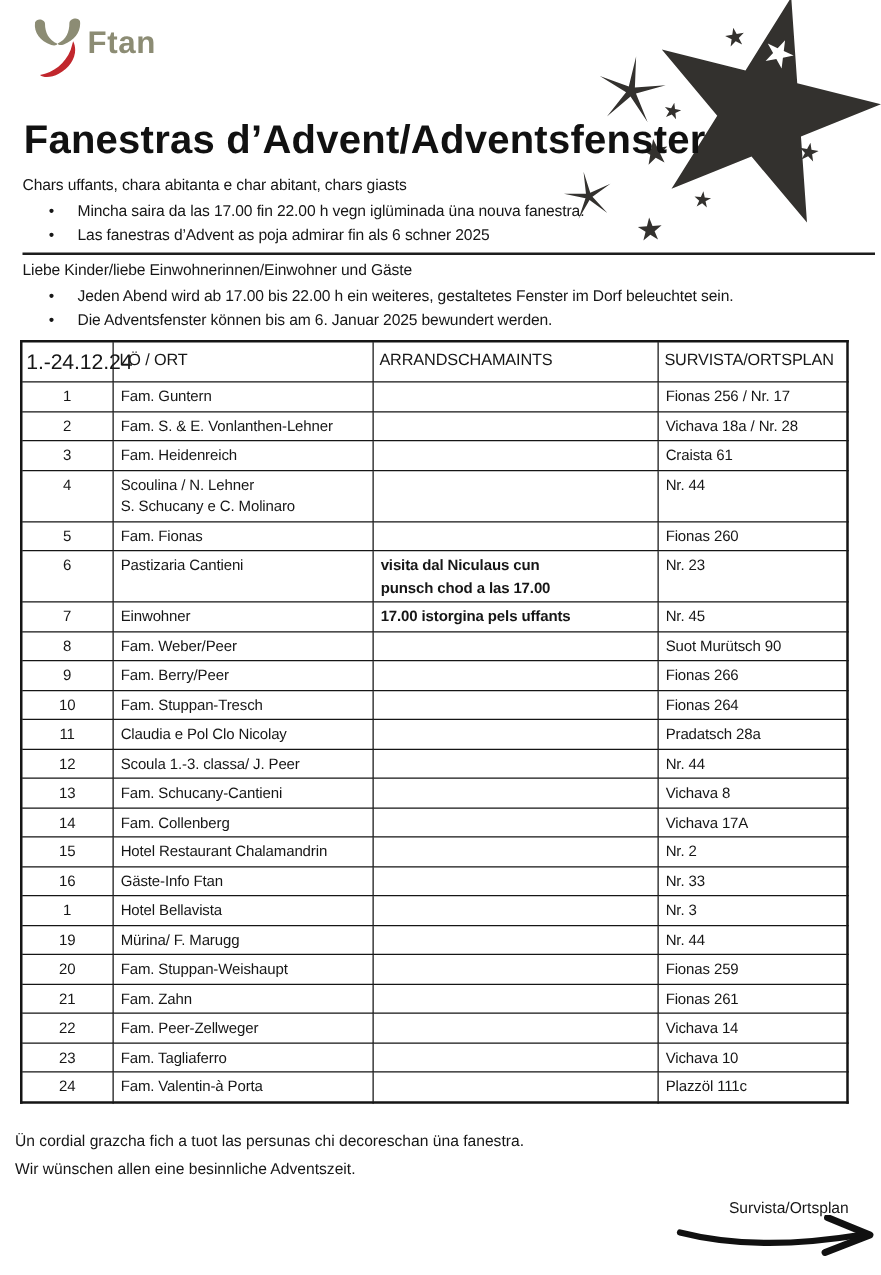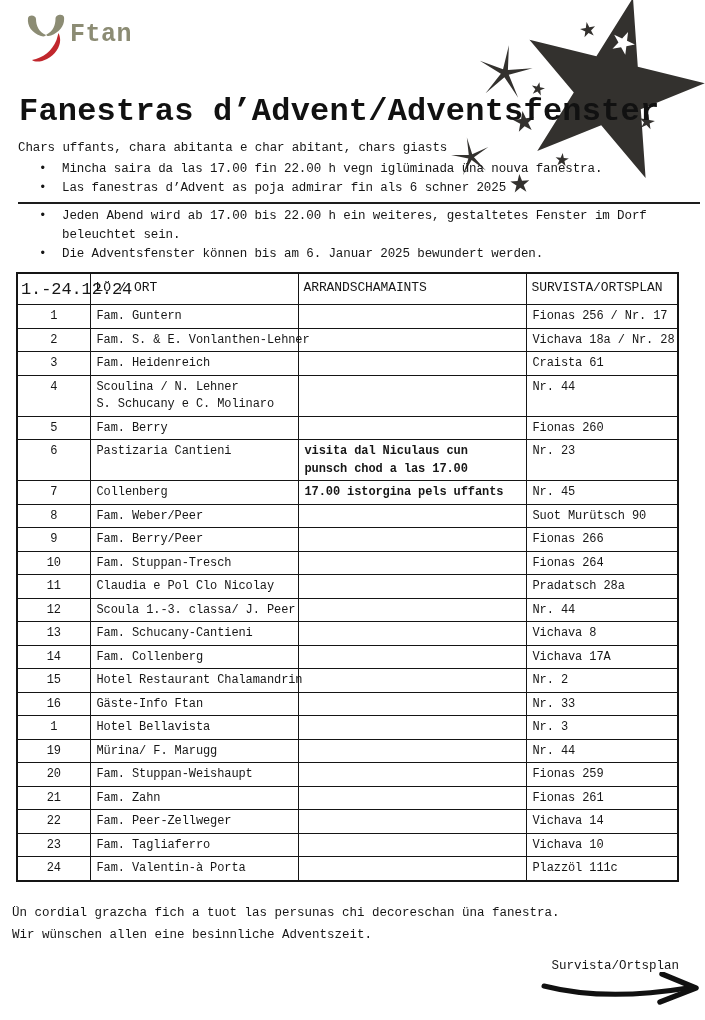--- a/index.html
+++ b/index.html
@@ -1,17 +1,17 @@
 <!DOCTYPE html>
 <html><head>
 <meta charset="utf-8">
 <style>
   html,body{margin:0;padding:0;background:#fff;}
   .page{position:relative;width:705px;height:1020px;background:#ffffff;overflow:hidden;
-        font-family:Liberation Mono, monospace;color:#161616;}
+        font-family:Liberation Sans, sans-serif;color:#161616;}
 
   
   .logo{position:absolute;left:27px;top:14px;display:flex;align-items:flex-start;}
   .logo svg{width:38px;height:48px;display:block;}
   .logo-text{font-size:25px;font-weight:700;color:#8c8c74;margin:6px 0 0 5px;letter-spacing:.5px;}
 
   
   .stars{position:absolute;left:425px;top:0;width:280px;height:215px;}
 
   
@@ -75,20 +75,21 @@
 
   <h1 class="title">Fanestras d’Advent/Adventsfenster</h1>
 
   <div class="intro">
     <p class="greet">Chars uffants, chara abitanta e char abitant, chars giasts</p>
     <ul class="blist">
       <li>Mincha saira da las 17.00 fin 22.00 h vegn iglüminada üna nouva fanestra.</li>
       <li>Las fanestras d’Advent as poja admirar fin als 6 schner 2025</li>
     </ul>
     <hr class="divider">
+    <p class="greet">Liebe Kinder/liebe Einwohnerinnen/Einwohner und Gäste</p>
     <ul class="blist">
       <li>Jeden Abend wird ab 17.00 bis 22.00 h ein weiteres, gestaltetes Fenster im Dorf beleuchtet sein.</li>
       <li>Die Adventsfenster können bis am 6. Januar 2025 bewundert werden.</li>
     </ul>
   </div>
 
   <table class="adv">
     <colgroup>
       <col style="width:73px">
         <col style="width:208px">
@@ -151,21 +152,21 @@
           <td class="c-arr"></td>
           <td class="c-plan">
             <div class="ln">Nr. 44</div>
           </td>
         </tr>
         <tr>
           <td class="c-day">
             <div class="ln">5</div>
           </td>
           <td class="c-ort">
-            <div class="ln">Fam. Berry</div>
+            <div class="ln">Fam. Fionas</div>
           </td>
           <td class="c-arr"></td>
           <td class="c-plan">
             <div class="ln">Fionas 260</div>
           </td>
         </tr>
         <tr>
           <td class="c-day">
             <div class="ln">6</div>
           </td>
@@ -178,21 +179,21 @@
           </td>
           <td class="c-plan">
             <div class="ln">Nr. 23</div>
           </td>
         </tr>
         <tr>
           <td class="c-day">
             <div class="ln">7</div>
           </td>
           <td class="c-ort">
-            <div class="ln">Collenberg</div>
+            <div class="ln">Einwohner</div>
           </td>
           <td class="c-arr">
             <div class="ln">17.00 istorgina pels uffants</div>
           </td>
           <td class="c-plan">
             <div class="ln">Nr. 45</div>
           </td>
         </tr>
         <tr>
           <td class="c-day">

